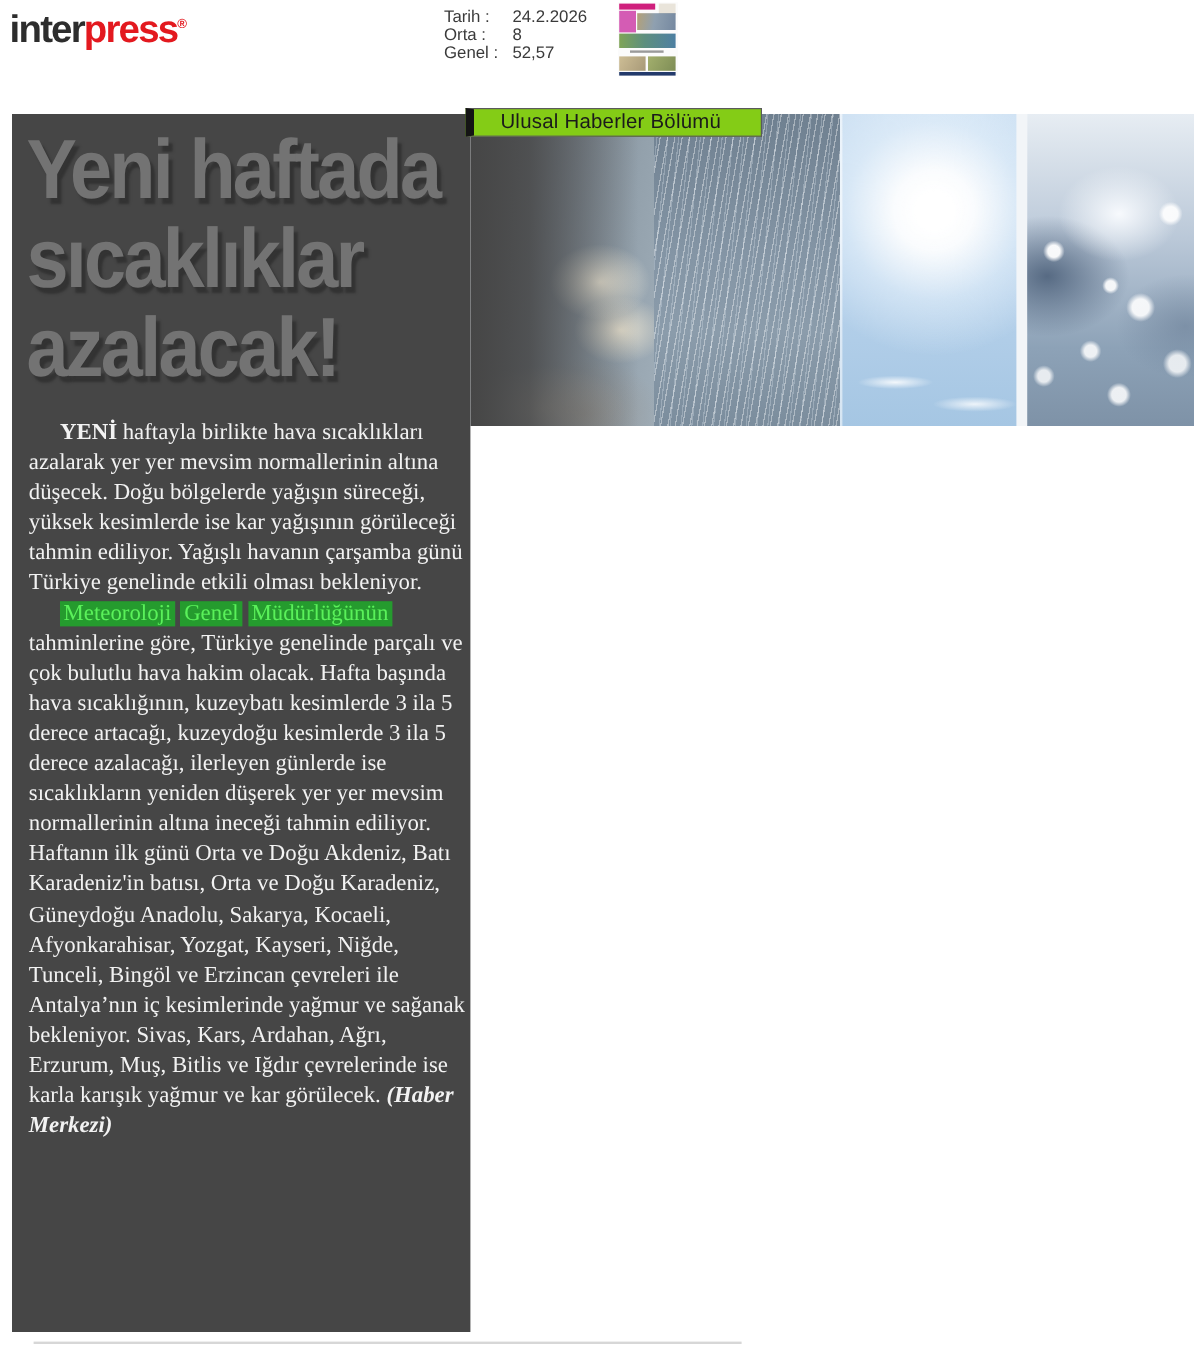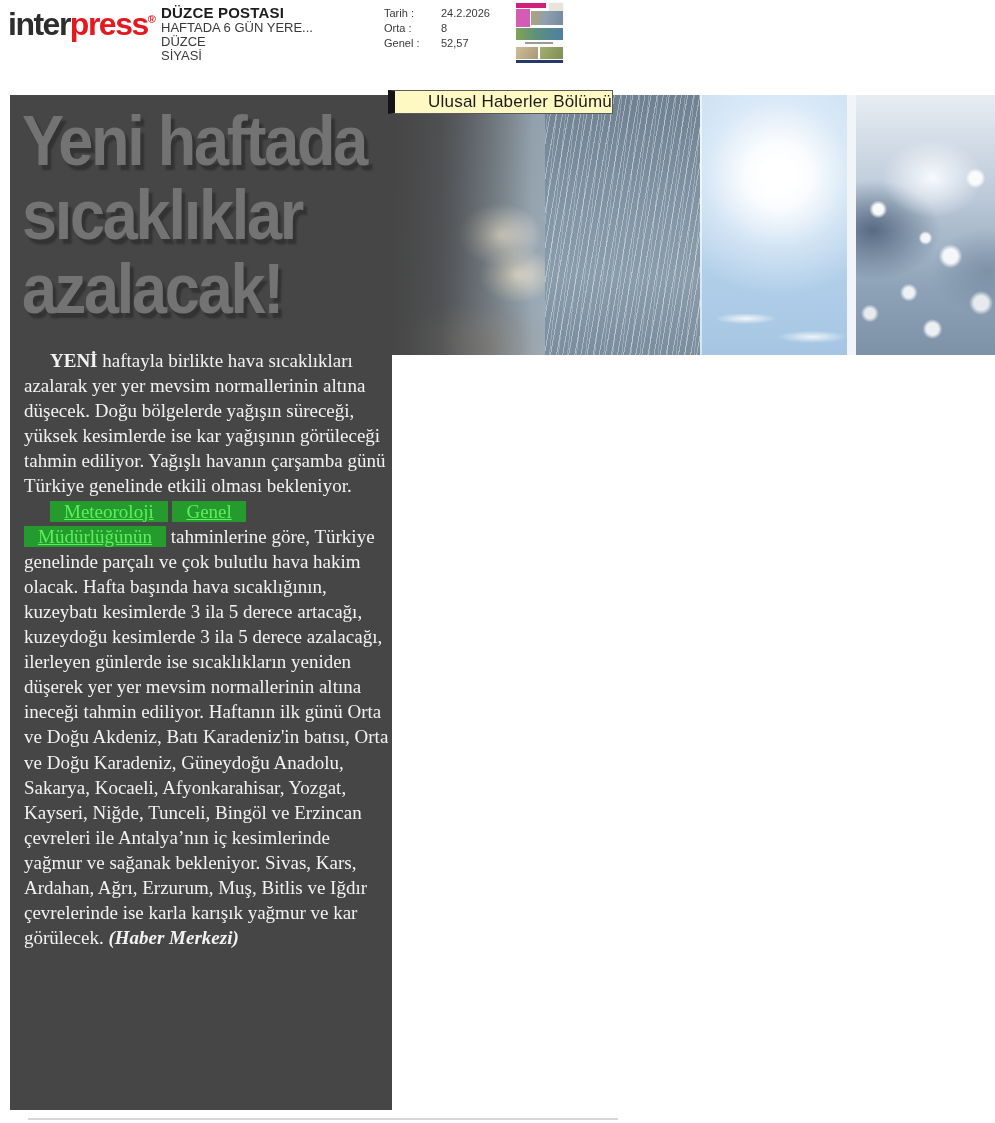--- a/index.html
+++ b/index.html
@@ -8,21 +8,21 @@
 
   
   .logo{position:absolute;left:8px;top:6px;font-weight:bold;font-size:32px;letter-spacing:-1.5px;}
   .logo-black{color:#2d2d2d;}
   .logo-red{color:#e3191f;}
   .logo-reg{color:#e3191f;font-size:11px;font-weight:bold;vertical-align:super;letter-spacing:0;}
 
   .pub{position:absolute;left:161px;top:6px;line-height:14px;font-size:13px;color:#3a3a3a;}
   .pub-name{font-weight:bold;font-size:15px;color:#1c1c1c;letter-spacing:0.2px;margin-bottom:1px;}
 
-  .meta{position:absolute;left:384px;top:6px;font-size:11px;color:#3a3a3a;line-height:15px;}
+  .meta{position:absolute;left:370px;top:6px;font-size:14px;color:#3a3a3a;line-height:15px;}
   .meta-row{white-space:nowrap;}
   .meta-label{display:inline-block;width:57px;}
   .meta-value{display:inline-block;}
 
   .thumb{position:absolute;left:515px;top:2px;width:50px;height:61px;background:#fbfbfb;cursor:pointer;}
   .thumb div{position:absolute;}
   .t-title{left:1px;top:1px;width:30px;height:5px;background:#cf1f7c;}
   .t-headright{left:34px;top:1px;width:14px;height:8px;background:#e9e4da;border-bottom:1px solid #c9c2b2;}
   .t-pink{left:1px;top:7px;width:14px;height:18px;background:#d45cb4;}
   .t-photo1{left:16px;top:9px;width:32px;height:14px;
@@ -69,53 +69,47 @@
       radial-gradient(circle at 90% 80%, rgba(255,255,255,0.8) 0 7px, rgba(255,255,255,0) 12px),
       radial-gradient(circle at 50% 55%, rgba(255,255,255,0.9) 0 4px, rgba(255,255,255,0) 7px),
       radial-gradient(ellipse 70px 55px at 55% 32%, rgba(250,252,255,0.95), rgba(250,252,255,0) 72%),
       radial-gradient(ellipse 95px 70px at 12% 52%, rgba(72,92,118,0.85), rgba(72,92,118,0) 72%),
       radial-gradient(ellipse 80px 60px at 95% 68%, rgba(108,128,152,0.6), rgba(108,128,152,0) 72%),
       linear-gradient(to bottom,#e7edf3 0%,#bac8d8 40%,#8da2b7 75%,#7e92a7 100%);}
   .weather-image::after{content:"";position:absolute;left:0;top:0;bottom:0;width:140px;
       background:linear-gradient(to right,#464646 0%,rgba(70,70,70,0.82) 35%,rgba(70,70,70,0) 100%);}
 
   .section-label{position:absolute;left:388px;top:90px;width:217px;height:22px;z-index:8;
-      background:#fef9c3;border:1px solid #5a5a5a;border-left:7px solid #141414;
-      font-size:17px;color:#1b1b1b;text-align:right;line-height:21px;letter-spacing:0.2px;}
+      background:#84cc16;border:1px solid #5a5a5a;border-left:7px solid #141414;
+      font-size:17px;color:#1b1b1b;text-align:left;line-height:21px;letter-spacing:0.2px;padding-left:22px;}
 
   .headline{position:absolute;left:22px;top:104px;z-index:9;color:#737373;font-weight:bold;
       font-size:70px;line-height:74px;letter-spacing:-2.5px;
       text-shadow:4px 5px 2px rgba(32,32,32,0.5);}
   .hl-line{display:block;transform:scaleX(0.9);transform-origin:left center;white-space:nowrap;}
 
   .body-text{position:absolute;left:24px;top:348px;width:368px;z-index:7;
       font-family:"Liberation Serif",serif;font-size:19px;line-height:25.1px;color:#f2f2f2;
       text-align:left;}
   .body-text p{margin:0;text-indent:26px;}
   .lead{font-weight:bold;}
-  .hl-word{background:#259b2e;color:#5af15a;padding:0 14px;text-decoration:underline;}
+  .hl-word{background:#259b2e;color:#5af15a;padding:0 3px;}
   .byline{font-weight:bold;font-style:italic;}
 
   .page-edge{position:absolute;left:28px;top:1118px;width:590px;height:2px;background:#d7d7d7;}
 </style>
 </head>
 <body>
 
 <div class="canvas">
 
   <div class="logo">
     <span class="logo-black">inter</span><span class="logo-red">press</span><span class="logo-reg">®</span>
   </div>
 
-  <div class="pub">
-    <div class="pub-name">DÜZCE POSTASI</div>
-    <div class="pub-line">HAFTADA 6 GÜN YERE...</div>
-    <div class="pub-line">DÜZCE</div>
-    <div class="pub-line">SİYASİ</div>
-  </div>
 
   <div class="meta">
     <div class="meta-row">
       <span class="meta-label">Tarih :</span><span class="meta-value">24.2.2026</span>
     </div>
     <div class="meta-row">
       <span class="meta-label">Orta :</span><span class="meta-value">8</span>
     </div>
     <div class="meta-row">
       <span class="meta-label">Genel :</span><span class="meta-value">52,57</span>

